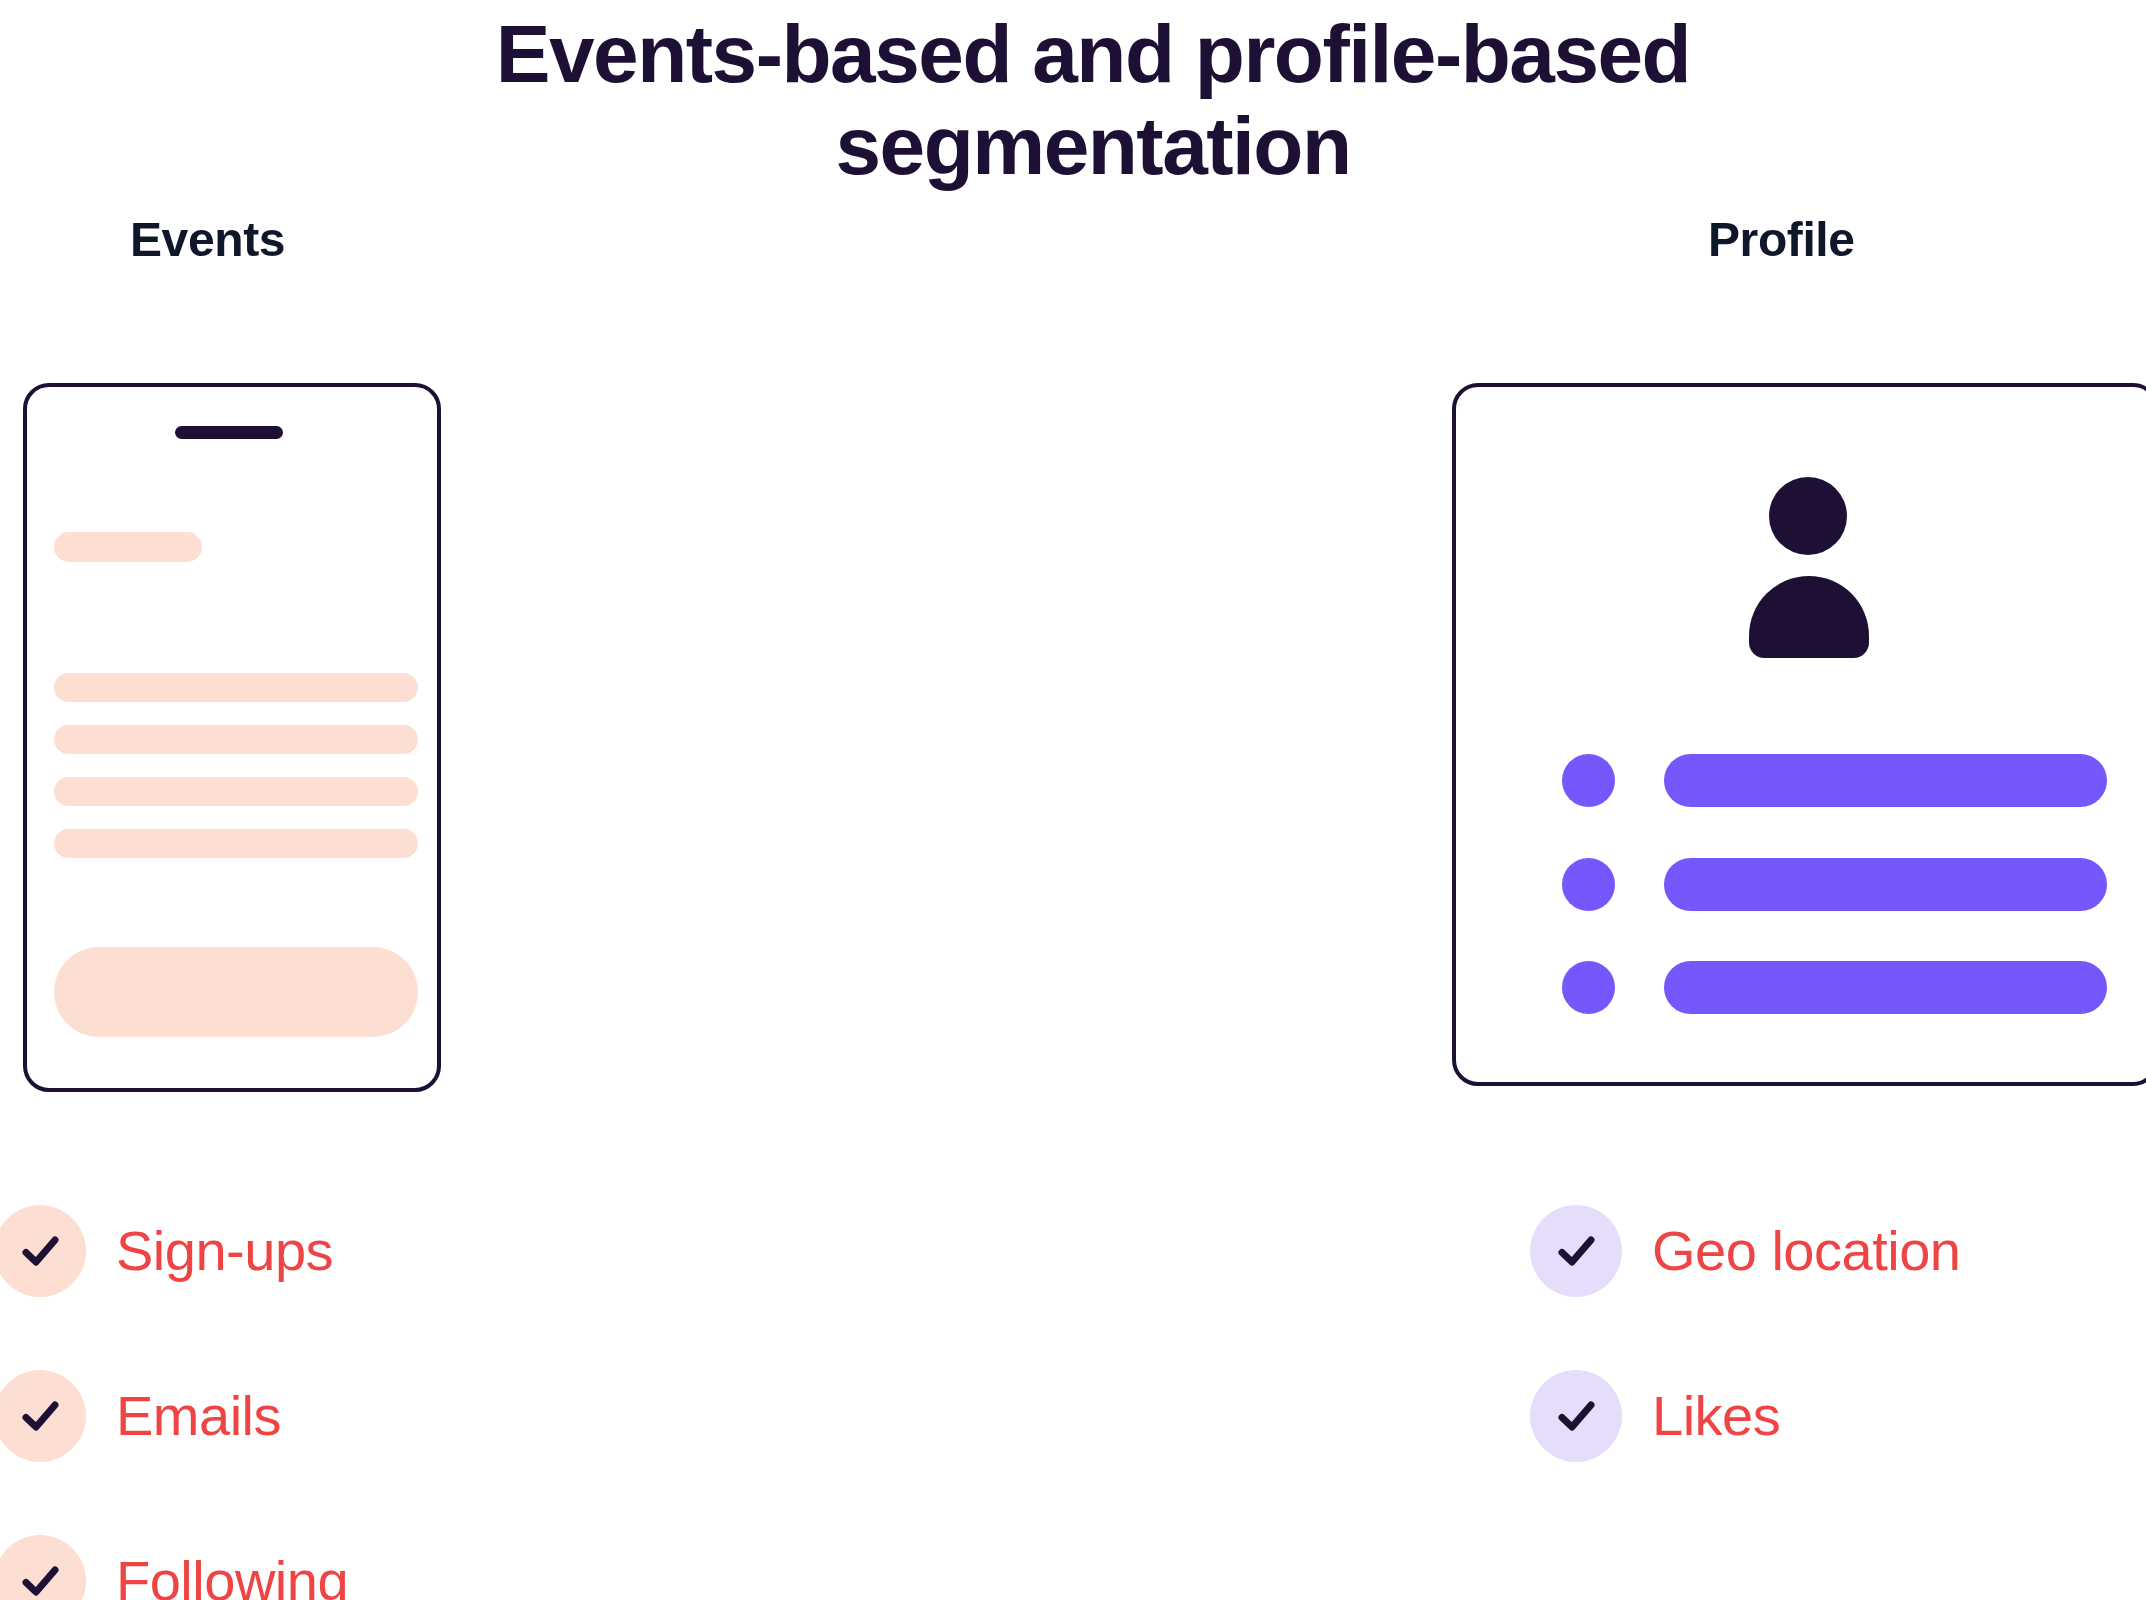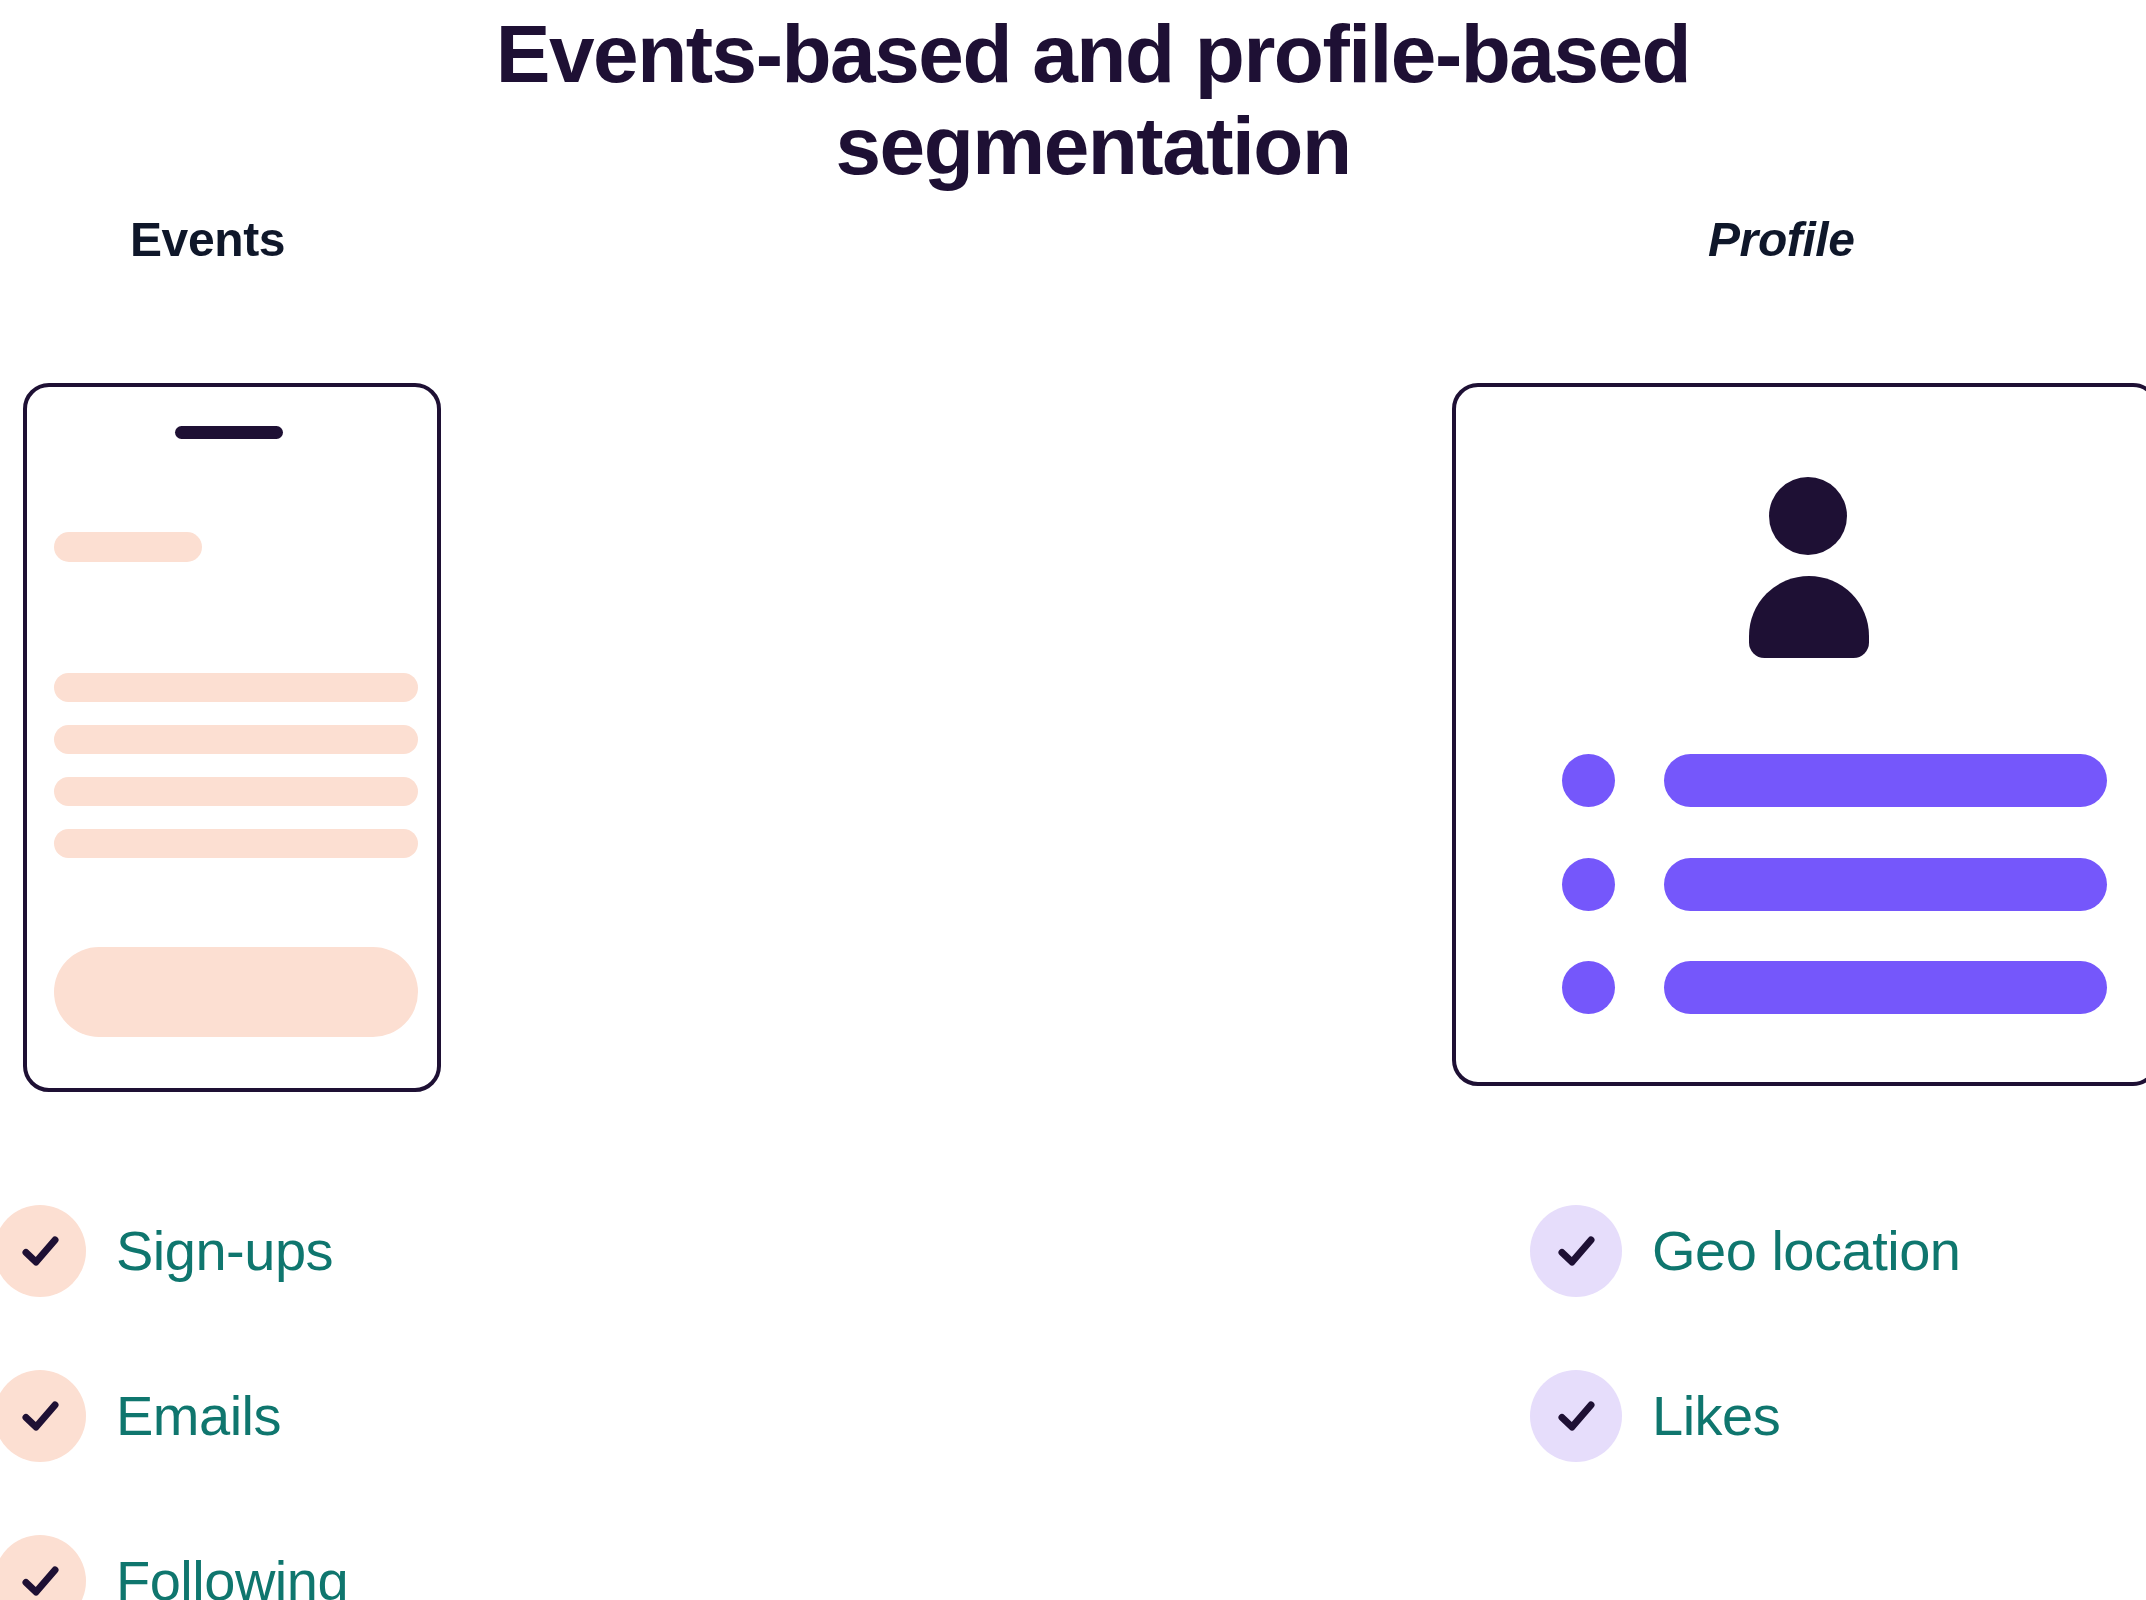--- a/index.html
+++ b/index.html
@@ -37,21 +37,21 @@
 
   
   .col-heading {
     position: absolute;
     font-size: 48px;
     font-weight: 700;
     letter-spacing: -0.4px;
     color: #0f172a;
   }
   #heading-events  { left: 110px;  top: 212px; }
-  #heading-profile { left: 1688px; top: 212px; font-style: italic; }
+  #heading-profile { left: 1688px; top: 212px; }
 
   
   .phone-frame {
     position: absolute;
     left: 3px;
     top: 383px;
     width: 418px;
     height: 709px;
     border: 4px solid #1E1034;
     border-radius: 26px;
@@ -148,21 +148,21 @@
     justify-content: center;
   }
   .check-circle.peach    { background: #FCDFD2; }
   .check-circle.lavender { background: #E6DDFB; }
   .check-circle svg { display: block; }
   .check-label {
     margin-left: 30px;
     font-size: 56px;
     font-weight: 400;
     letter-spacing: -0.5px;
-    color: #0f766e;
+    color: #ef4444;
     white-space: nowrap;
   }
 </style>
 </head>
 <body>
 
 <div id="stage">
 
   <div class="page-title">Events-based and profile-based
 segmentation</div>

